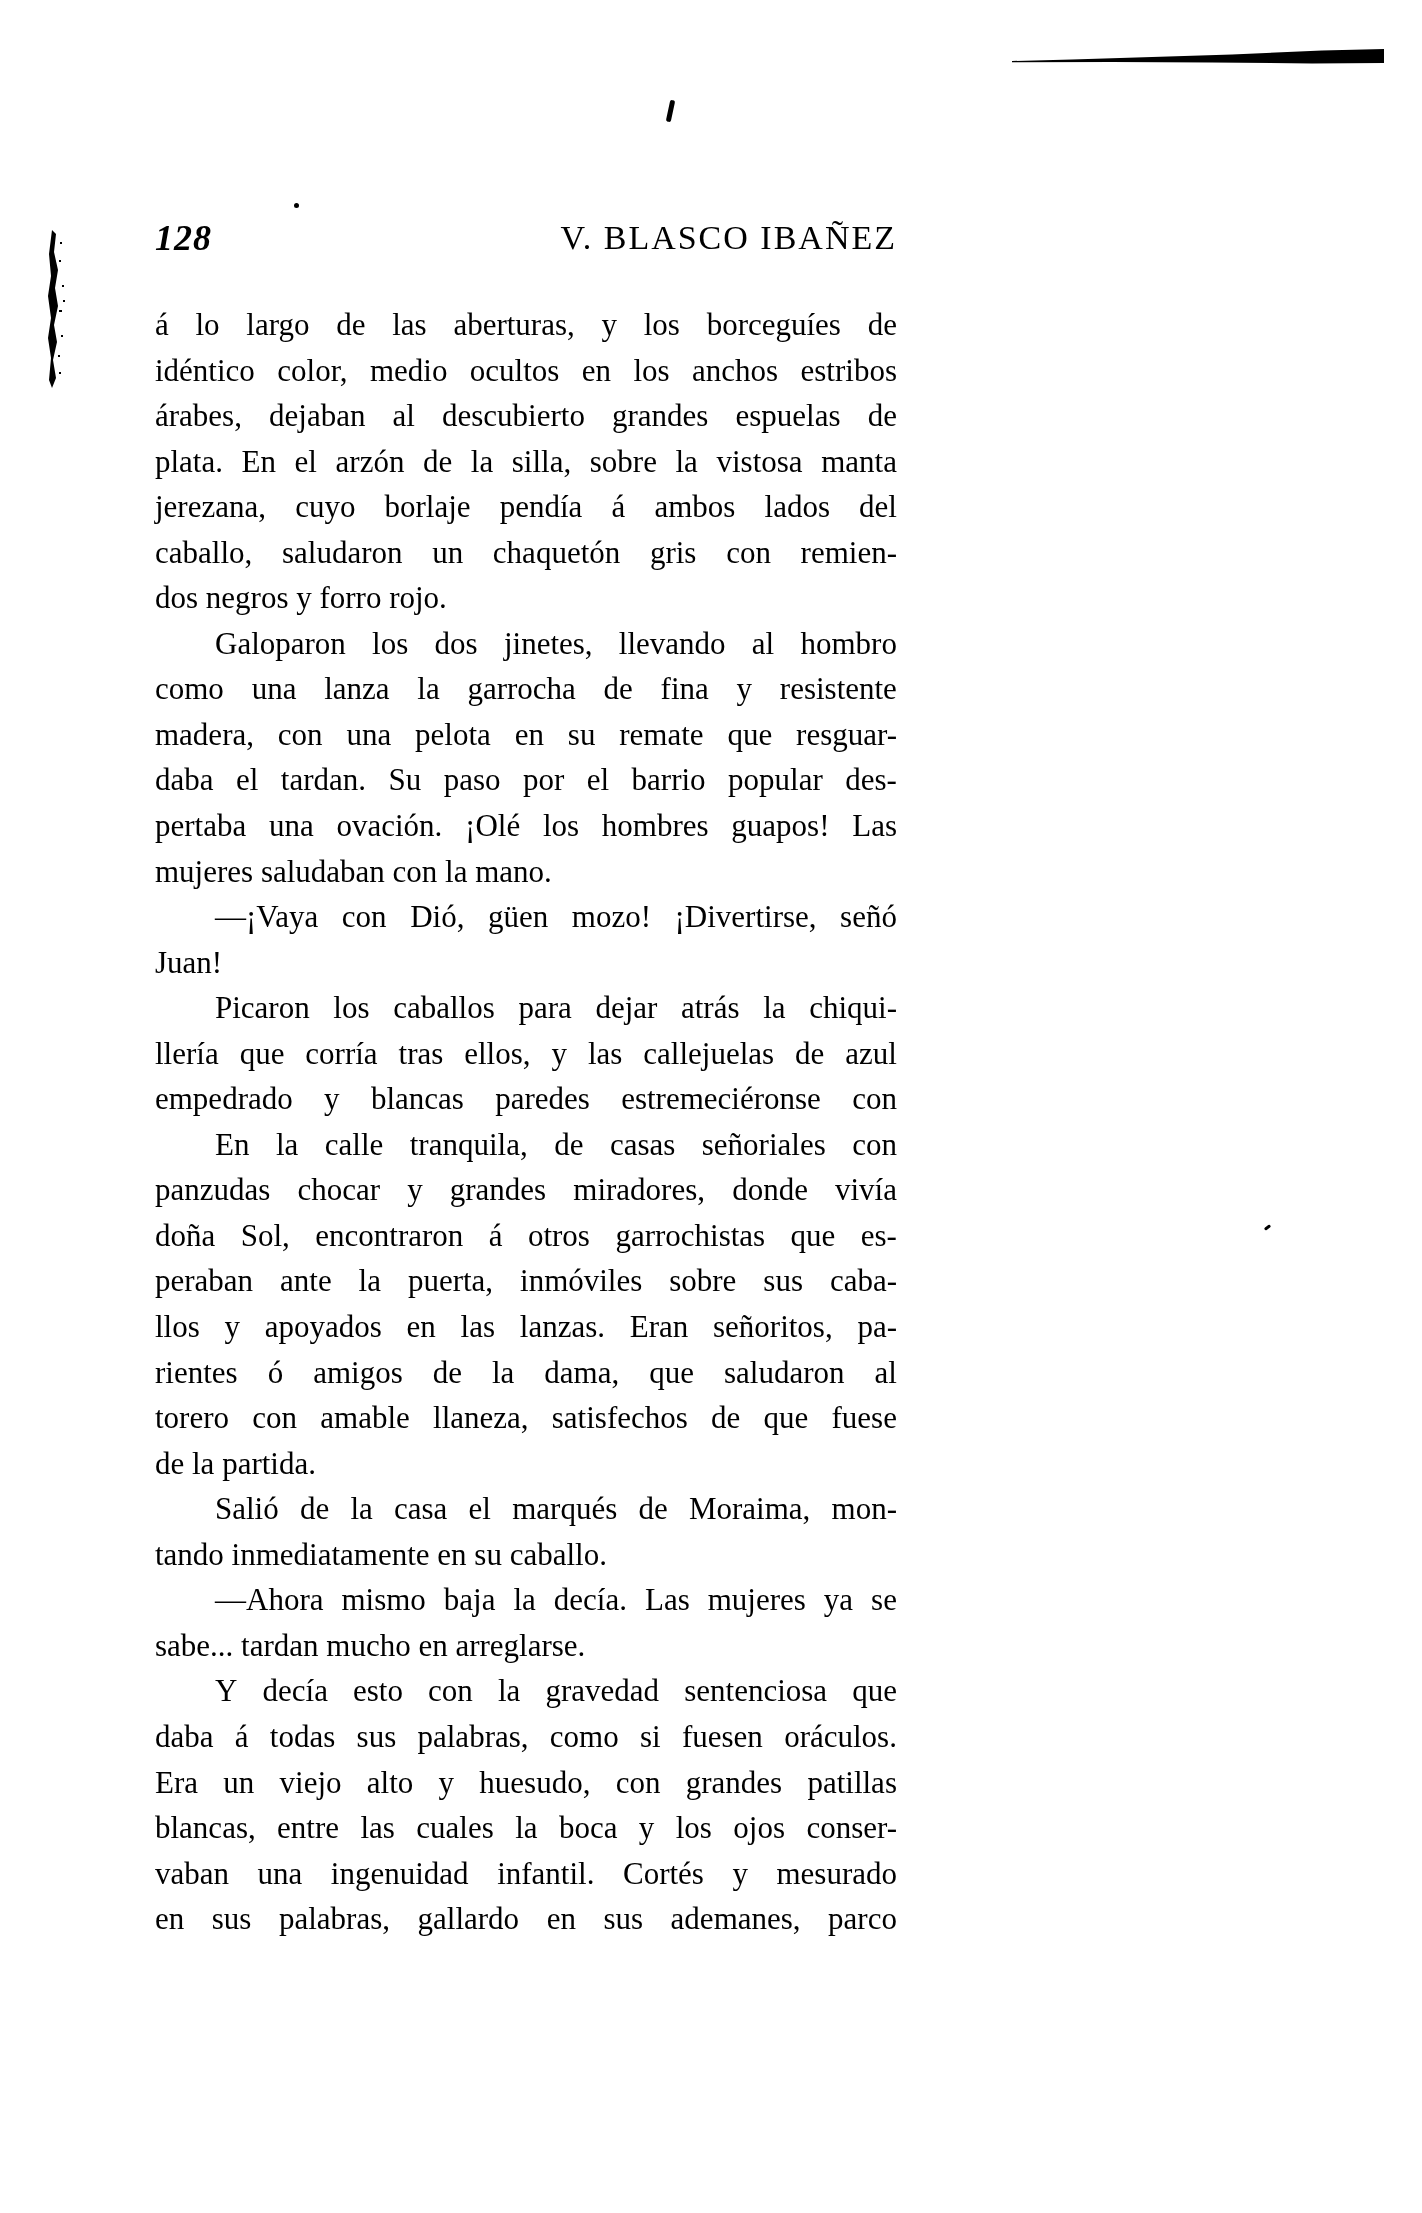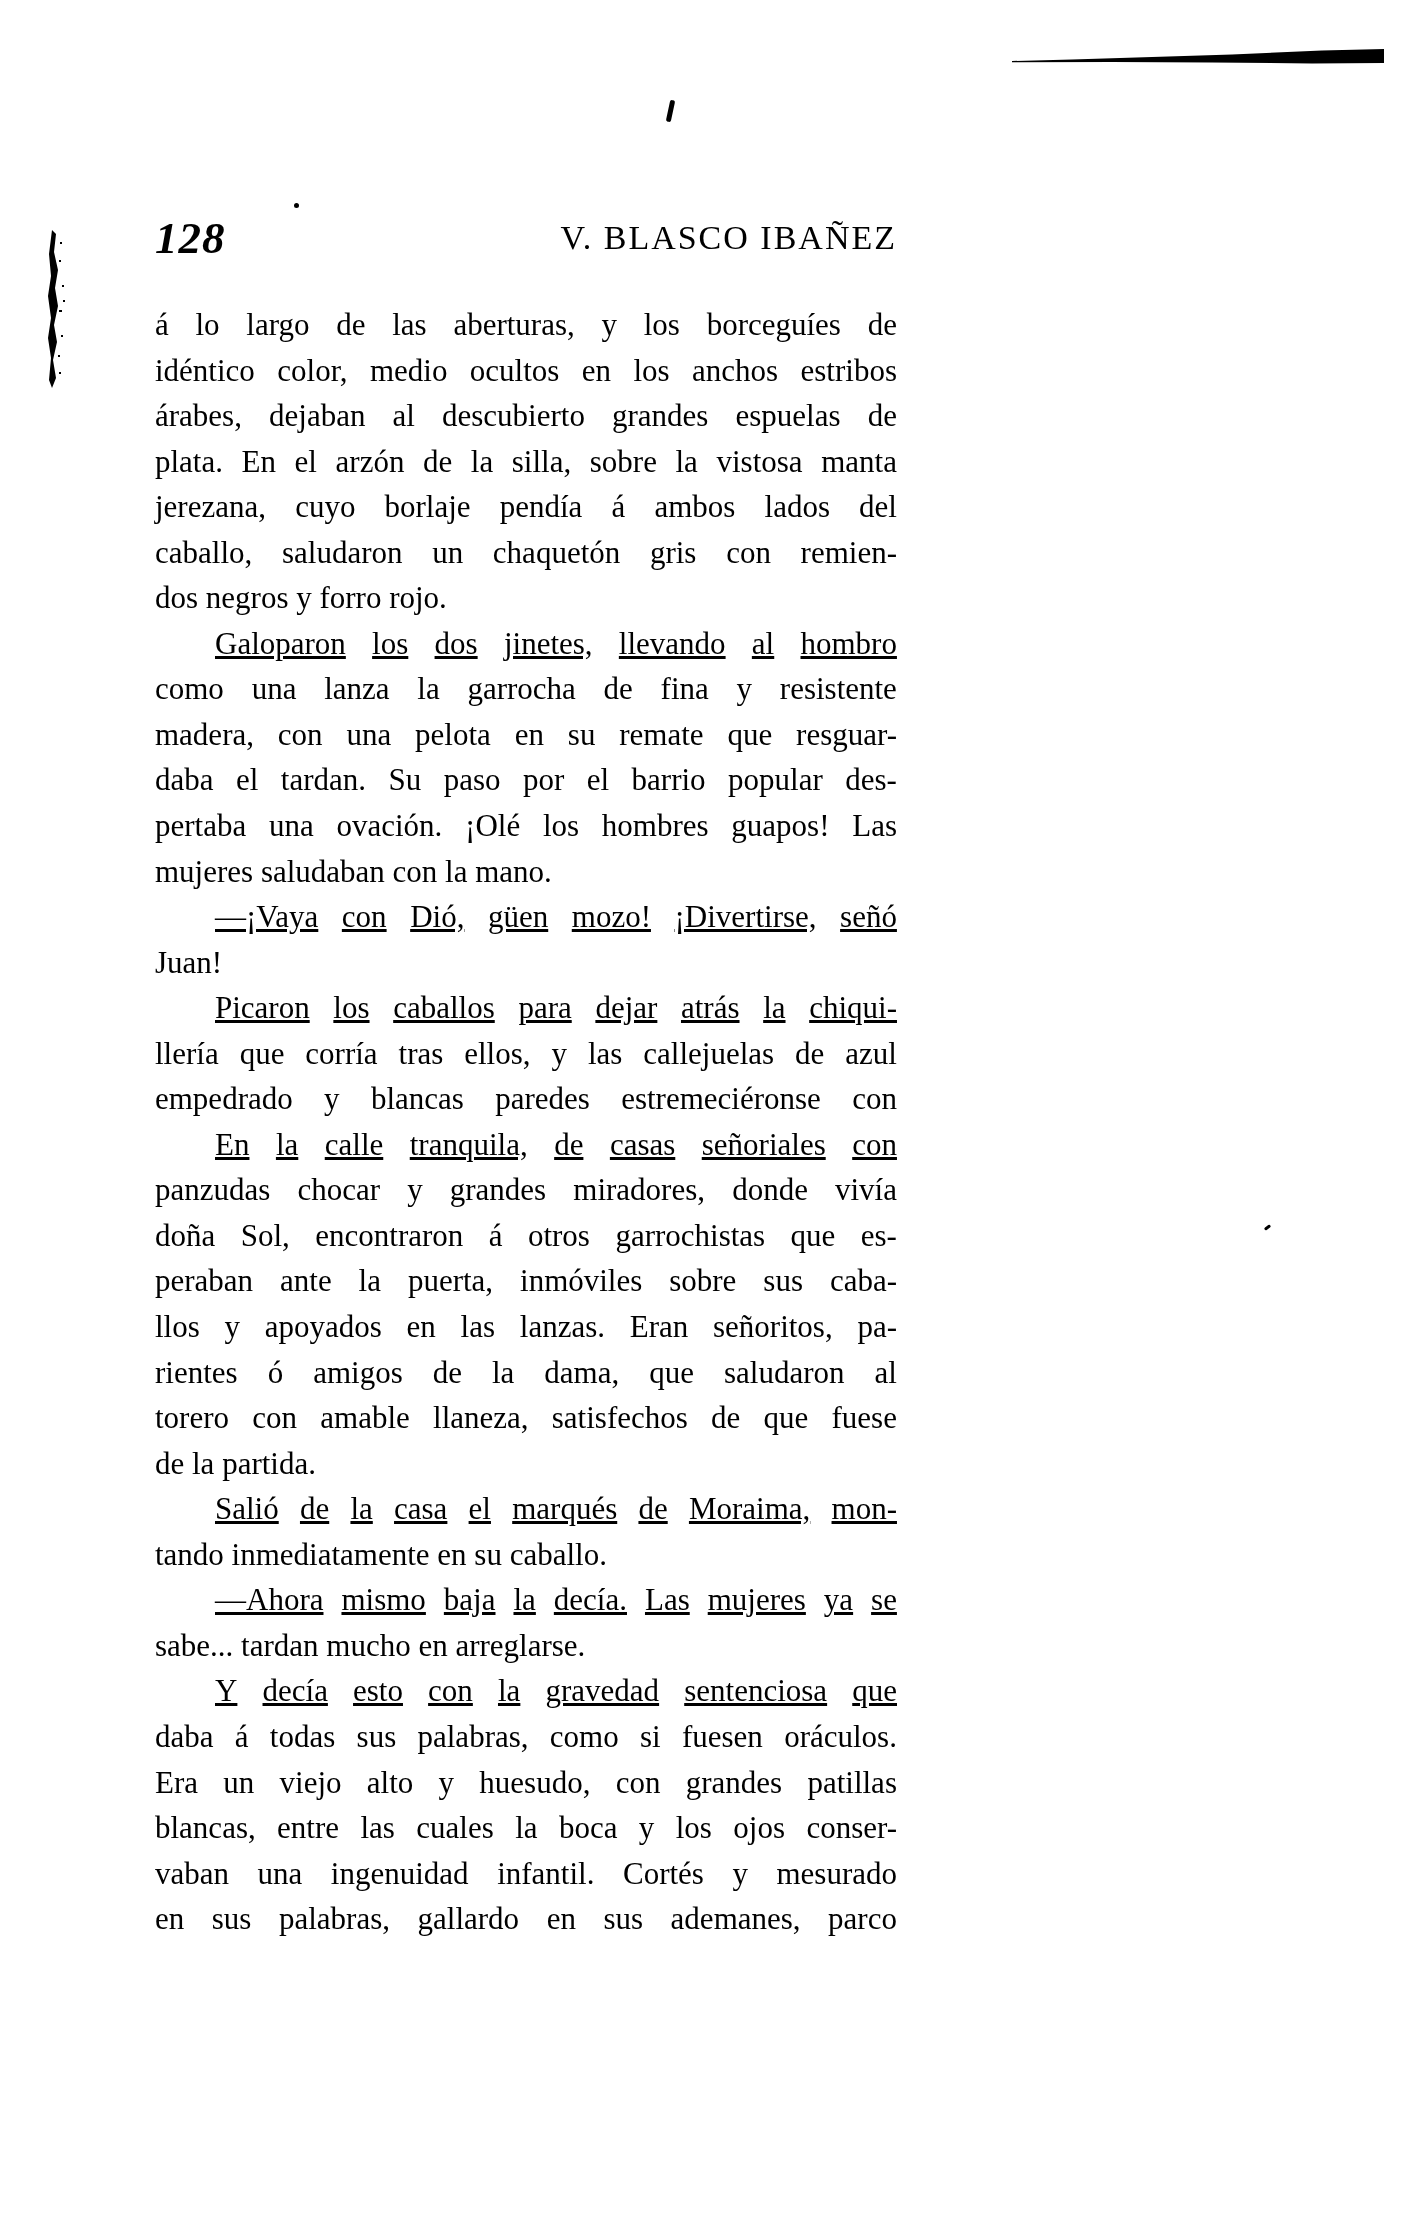--- a/index.html
+++ b/index.html
@@ -14,21 +14,21 @@
   .page { position: absolute; inset: 0; }
 
   
   .header {
     position: absolute;
     top: 216px; left: 155px; width: 742px; height: 46px;
   }
   .pagenum {
     position: absolute; left: 0; top: 2px;
     font-style: italic; font-weight: bold;
-    font-size: 45px; line-height: 40px;
+    font-size: 36px; line-height: 40px;
     letter-spacing: 1px;
   }
   .running-title {
     display: block; text-align: right;
     font-weight: normal;
     font-size: 34px; line-height: 44px;
     letter-spacing: 2px;
     white-space: nowrap;
   }
 
@@ -43,21 +43,21 @@
     line-height: 45.55px;
     font-size: 31px;
     white-space: nowrap;
   }
   .line.j {
     display: flex;
     justify-content: space-between;
     column-gap: 0.22em;
     align-items: baseline;
   }
-  .line.ind { padding-left: 60px; text-decoration: underline; }
+  .line.ind { padding-left: 60px; }
 
   
   .artifact { position: absolute; pointer-events: none; }
   #artifact-top-right { left: 1012px; top: 46px; width: 372px; height: 20px; }
   #artifact-left-streak { left: 46px; top: 230px; width: 22px; height: 158px; }
   #artifact-tick {
     left: 668px; top: 100px; width: 5px; height: 22px;
     background: #000; border-radius: 2px;
     transform: rotate(12deg);
   }

